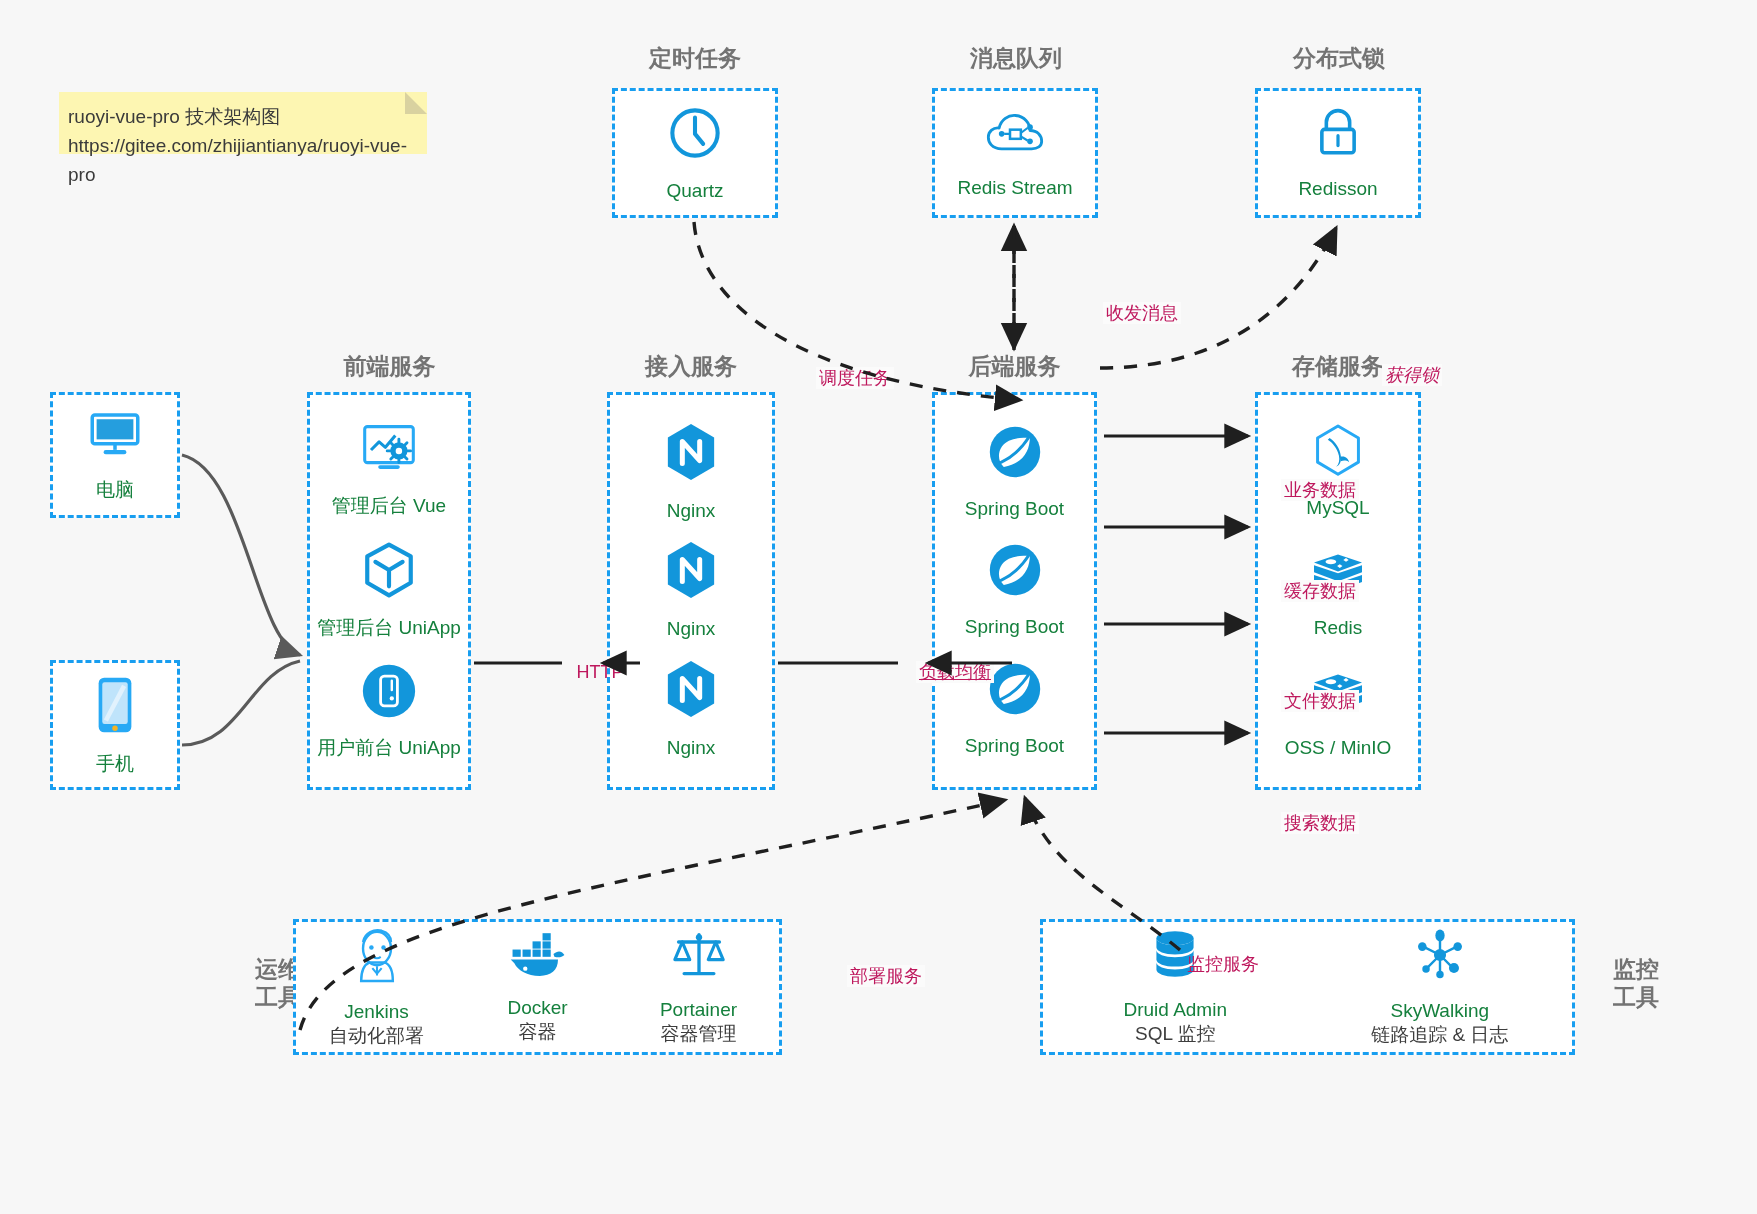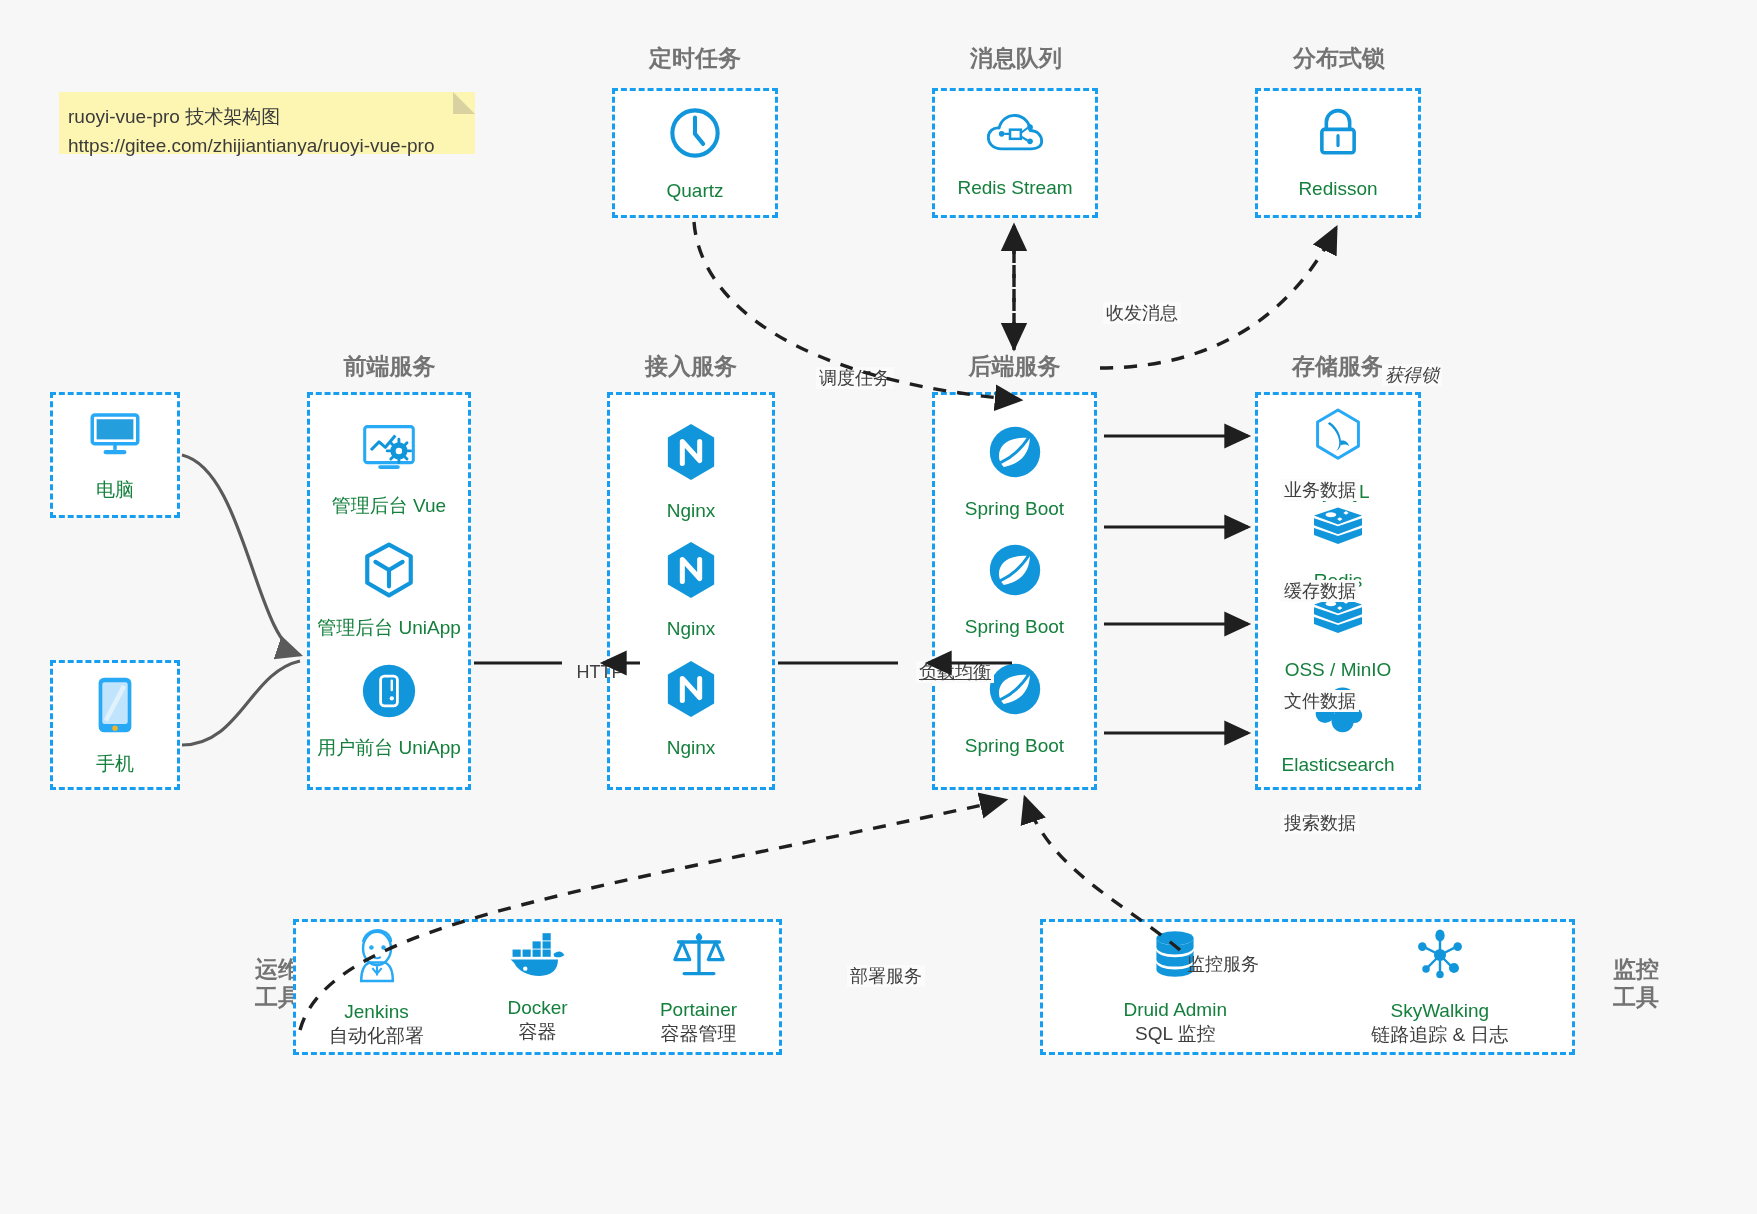--- a/index.html
+++ b/index.html
@@ -8,21 +8,21 @@
     background:#f7f7f7;
     font-family:"Liberation Sans","DejaVu Sans",sans-serif;
     position:relative;overflow:hidden;
     -webkit-font-smoothing:antialiased;
   }
   #canvas{position:absolute;left:0;top:0;width:1757px;height:1214px;}
   svg#wires{position:absolute;left:0;top:0;width:1757px;height:1214px;pointer-events:none;}
 
   
   .note{
-    position:absolute;left:59px;top:92px;width:416px;height:62px;
+    position:absolute;left:59px;top:92px;width:368px;height:62px;
     background:#fdf6b2;color:#3b3b3b;font-size:19px;line-height:29px;
     padding:10px 0 0 9px;box-sizing:border-box;
   }
   .note .foldwrap{position:absolute;right:0;top:0;width:22px;height:22px;overflow:hidden;}
   .note .fold{position:absolute;right:0;top:0;width:0;height:0;
     border-left:22px solid #d9d2a0;border-top:22px solid transparent;}
 
   
   .gbox{
     position:absolute;
@@ -43,21 +43,21 @@
   }
   .node .ico{display:block;}
   .node .cap{
     margin-top:13px;color:#15803d;font-size:19px;line-height:24px;
     white-space:nowrap;
   }
   .node .cap2{color:#3d3d3d;font-size:19px;line-height:24px;text-align:center;white-space:nowrap;}
 
   
   .elabel{
-    position:absolute;background:#fbfbfb;color:#404040;
+    position:absolute;background:#fbfbfb;color:#be185d;
     font-size:18px;line-height:22px;white-space:nowrap;padding:0 3px;
     transform:translate(-50%,-50%);
     text-align:right;
   }
   .elabel.plain{background:transparent;}
 
   
   .hbox{flex-direction:row;align-items:center;justify-content:space-around;}
 </style>
 </head>
@@ -278,32 +278,20 @@
         <svg width="56" height="48" viewBox="0 0 62 54">
           <path d="M31 36 L58 27 L58 35 L31 45 L4 35 L4 27 Z" fill="#1296db"></path>
           <path d="M31 25 L58 16 L58 24 L31 34 L4 24 L4 16 Z" fill="#1296db"></path>
           <path d="M31 4 L58 13 L31 23 L4 13 Z" fill="#1296db"></path>
           <ellipse cx="23" cy="12" rx="6" ry="2.8" fill="#ffffff"></ellipse>
           <path d="M40 8 l3 2 -3 2 -3 -2 z" fill="#ffffff"></path>
           <path d="M33 15 l3 2 -3 2 -3 -2 z" fill="#ffffff"></path>
         </svg>
       </span>
       <span class="cap">OSS / MinIO</span>
-    </div>
-    <div class="node">
-      <span class="ico">
-        <svg width="54" height="54" viewBox="0 0 58 58">
-          <circle cx="34" cy="21" r="15" fill="#1296db"></circle>
-          <circle cx="17" cy="17" r="8" fill="#1296db"></circle>
-          <circle cx="15" cy="34" r="10" fill="#1296db"></circle>
-          <circle cx="34" cy="42" r="12" fill="#1296db"></circle>
-          <circle cx="47" cy="36" r="8" fill="#1296db"></circle>
-        </svg>
-      </span>
-      <span class="cap">Elasticsearch</span>
     </div>
   </div>
 
   <div class="gtitle" style="left:236px;top:955px;width:84px;">
     <div>运维</div>
     <div>工具</div>
   </div>
   <div class="gbox hbox" style="left:293px;top:919px;width:489px;height:136px;">
     <div class="node" style="width:33%;">
       <span class="ico">

